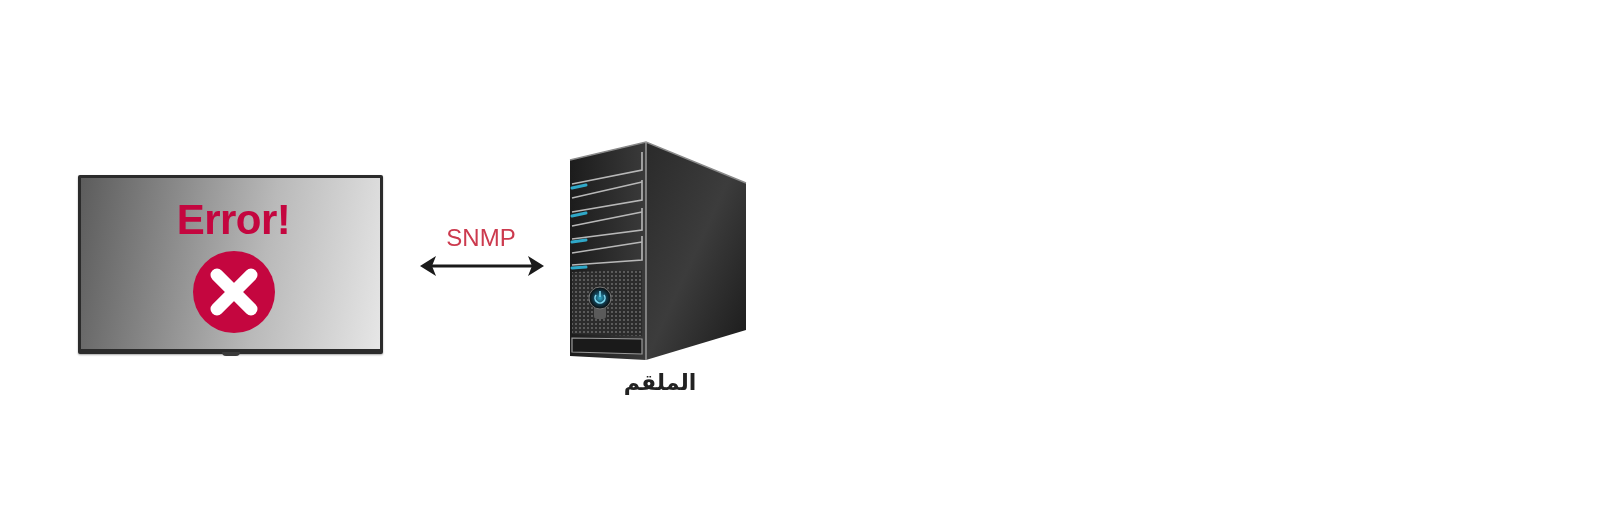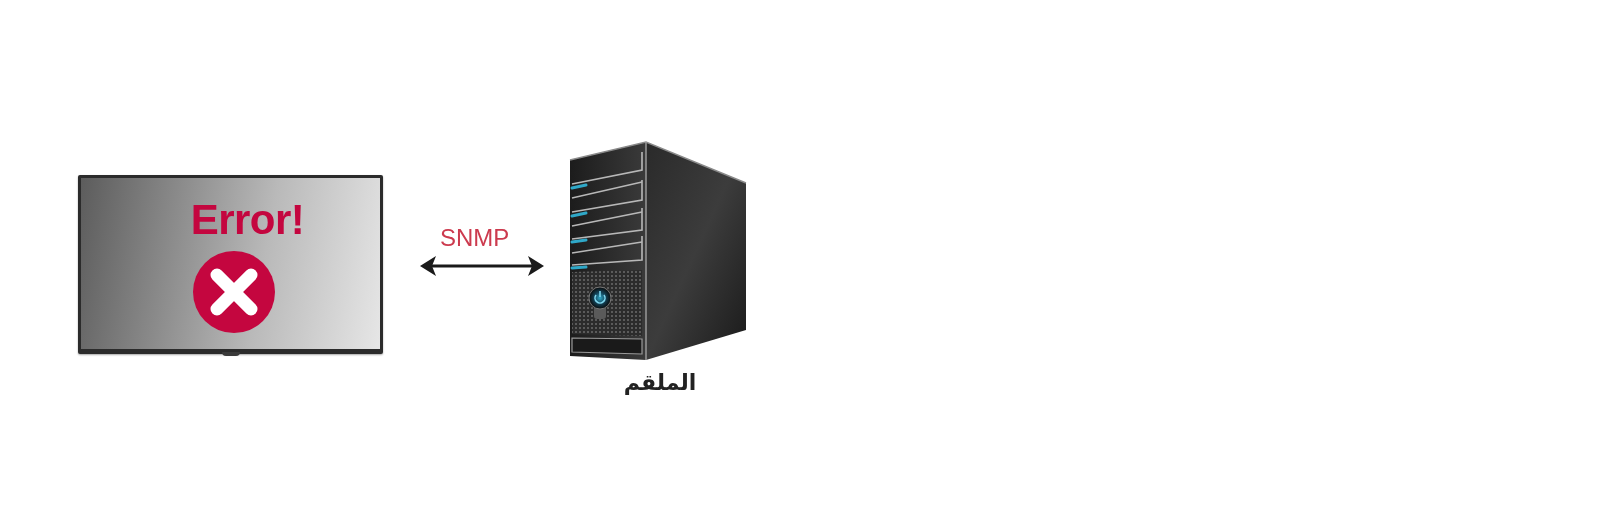--- a/index.html
+++ b/index.html
@@ -9,27 +9,27 @@
 
   
   .tv-frame { left: 78px; top: 175px; width: 305px; height: 179px;
               background: #2b2b2b; border-radius: 2px; box-shadow: 0 1px 2px rgba(0,0,0,0.35); }
   .tv-screen { left: 3px; top: 3px; right: 3px; bottom: 5px; position: absolute;
                background: linear-gradient(100deg, #5c5c5c 0%, #8a8a8a 30%, #b9b9b9 60%, #e6e6e6 100%); }
   .tv-stand { left: 222px; top: 352px; width: 18px; height: 4px; background: #3a3a3a;
               border-radius: 0 0 6px 6px; }
   .tv-title { left: 0; width: 305px; top: 20px; text-align: center; position: absolute;
               font-family: "Liberation Sans", sans-serif; font-weight: bold; font-size: 42px;
-              color: #c4063f; letter-spacing: -0.5px; line-height: 44px; padding-left: 14px; }
+              color: #c4063f; letter-spacing: -0.5px; line-height: 44px; }
   .err-circle { position: absolute; left: 112px; top: 73px; width: 82px; height: 82px;
                 border-radius: 50%; background: #c4063f; }
   .err-circle svg { position: absolute; left: 0; top: 0; }
 
   
-  .snmp-label { left: 440px; top: 224px; width: 82px; 
+  .snmp-label { left: 440px; top: 224px; width: 82px; text-align: center;
                 font-family: "Liberation Sans", sans-serif; font-size: 24px; color: #cc3a4e; }
   .snmp-arrow { left: 418px; top: 255px; }
 
   
   .server { left: 566px; top: 138px; }
   .server-label { left: 600px; top: 370px; width: 120px; text-align: center;
                   font-family: "DejaVu Sans", sans-serif; font-size: 22px; color: #222;
                   direction: rtl; font-weight: bold; }
 </style>
 </head>

